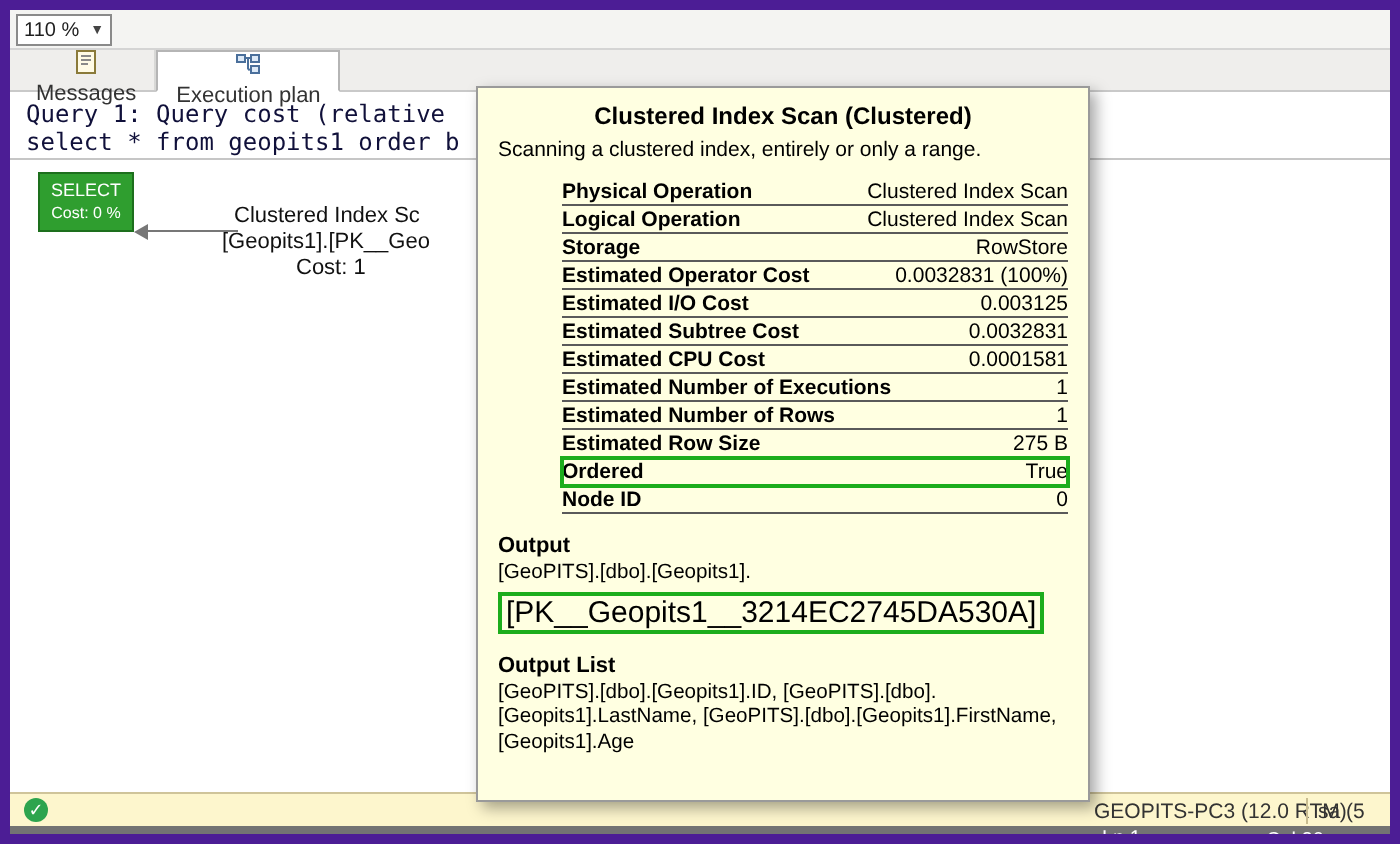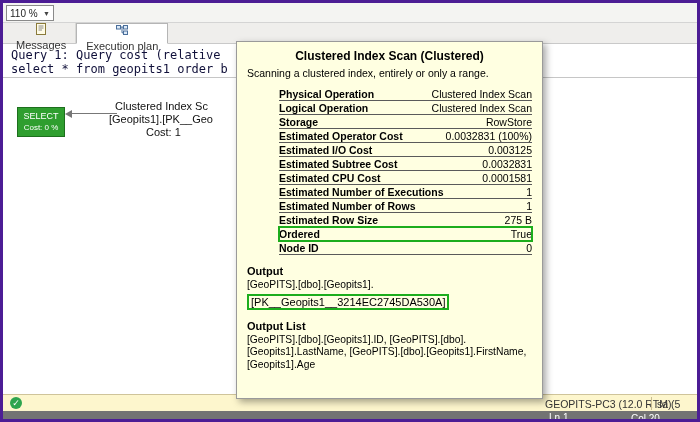--- a/index.html
+++ b/index.html
@@ -1,19 +1,19 @@
 <!DOCTYPE html>
 <html><head>
 <meta charset="utf-8">
 <style>
   * { margin:0; padding:0; box-sizing:border-box; }
   html,body { background:#9a9a9a; }
   body { font-family:"Liberation Sans", sans-serif; }
   .screen { position:relative; width:700px; height:422px; background:#ffffff;
-            border:3px solid #4c1d95; overflow:hidden; color:#1e1e1e;padding-left:12px; }
+            border:5px solid #4c1d95; overflow:hidden; color:#1e1e1e;padding-left:12px; }
 
   
   .topbar { position:absolute; left:0; top:0; width:100%; height:20px;
             background:#f4f4f2; border-bottom:1px solid #d4d4d4; }
   .zoom { position:absolute; left:3px; top:2px; width:48px; height:16px; background:#fff;
           border:1px solid #8a8a8a; font-size:10px; display:flex; align-items:center;
           justify-content:space-between; padding:0 3px; cursor:default; }
   .zoom .caret { font-size:7px; color:#444; }
 
   
@@ -25,21 +25,21 @@
   .tab.active { background:#ffffff; border:1px solid #b5b5b5; border-bottom-color:#ffffff;
                 margin-bottom:-1px; }
   .tab svg { display:block; }
 
   
   .qline { position:absolute; font-family:"DejaVu Sans Mono", monospace; font-size:12px;
            color:#10103a; white-space:pre; }
   .sep { position:absolute; left:0; top:74px; width:100%; border-top:1px solid #c6c6c6; }
 
   
-  .select-node { position:absolute; left:14px; top:104px; width:48px; height:30px;
+  .select-node { position:absolute; left:14px; top:81px; width:48px; height:30px;
                  background:#2f9e2f; border:1px solid #1d6f1d; color:#fff;
                  font-size:9px; text-align:center; padding-top:3px; line-height:11px; }
   .arrow-line { position:absolute; left:68px; top:110px; width:46px; border-top:1px solid #777; }
   .arrow-head { position:absolute; left:62px; top:107px; width:0; height:0;
                 border-top:4px solid transparent; border-bottom:4px solid transparent;
                 border-right:7px solid #777; }
   .scan-label { position:absolute; font-size:11px; color:#111; white-space:nowrap; }
 
   
   .tooltip { position:absolute; left:233px; top:38px; width:307px; height:358px;
@@ -48,21 +48,21 @@
   .tt-title { font-size:12px; font-weight:bold; text-align:center; color:#000; }
   .tt-sub { font-size:10.5px; margin-top:4px; color:#000; }
   .tt-rows { margin-top:8px; }
   .tt-row { display:flex; justify-content:space-between; font-size:10.5px;
             line-height:12px; padding-top:1px; border-bottom:1px solid #5a5a5a; color:#000;margin-left:32px; }
   .tt-row .lbl { font-weight:bold; }
   .tt-row.hl { outline:2px solid #1cad1c; outline-offset:-1px; }
   .tt-heading { font-weight:bold; font-size:11px; margin-top:10px; color:#000; }
   .tt-line { font-size:10.3px; line-height:12.5px; margin-top:2px; color:#000; white-space:nowrap; }
   .pk-box { display:inline-block; border:2px solid #1cad1c; padding:0 2px; margin-top:2px;
-            font-size:11px; color:#000; }
+            font-size:15px; color:#000; }
 
   
   .statusbar { position:absolute; left:0; top:391px; width:100%; height:17px;
                background:#fdf6cd; border-top:1px solid #cfc49a; }
   .check { position:absolute; left:7px; top:2px; width:12px; height:12px; border-radius:50%;
            background:#2da44e; color:#fff; font-size:9px; line-height:12px; text-align:center; }
   .status-msg { position:absolute; left:24px; top:2px; font-size:11px; color:#333; }
   .status-server { position:absolute; left:542px; top:3px; font-size:10.5px; color:#333; white-space:nowrap; }
   .status-div { position:absolute; left:648px; top:2px; height:13px; border-left:1px solid #c9bd90; }
   .status-user { position:absolute; left:654px; top:3px; font-size:10.5px; color:#333; white-space:nowrap; }

